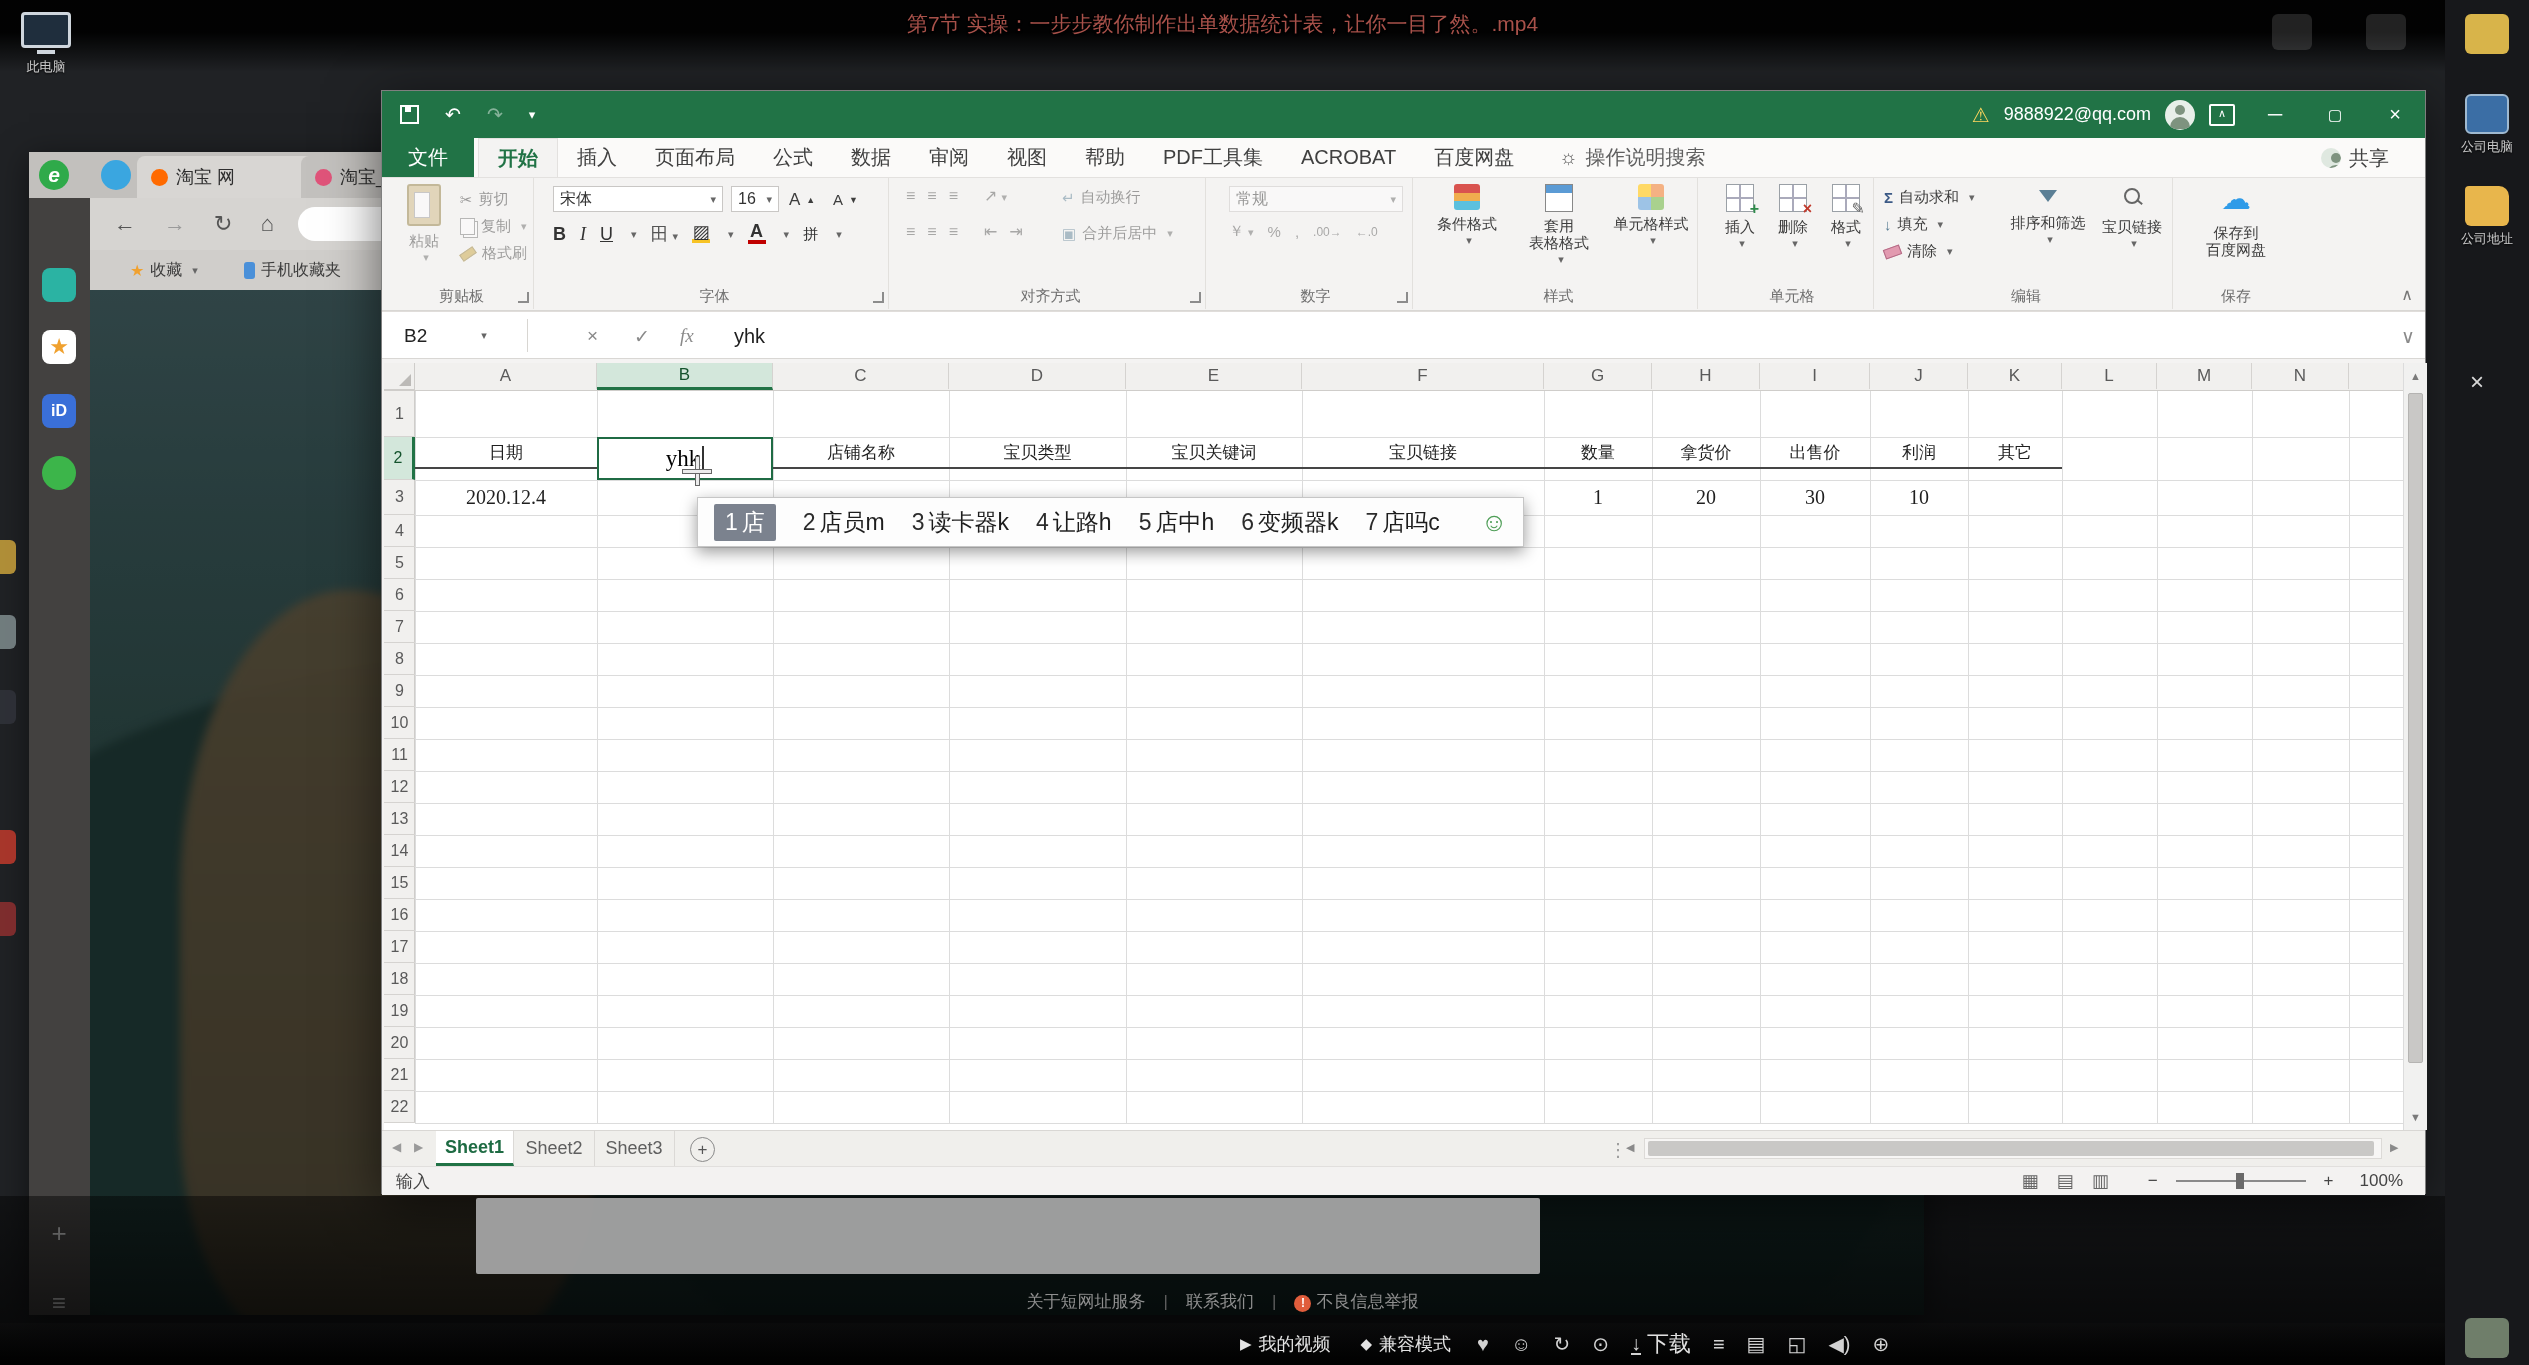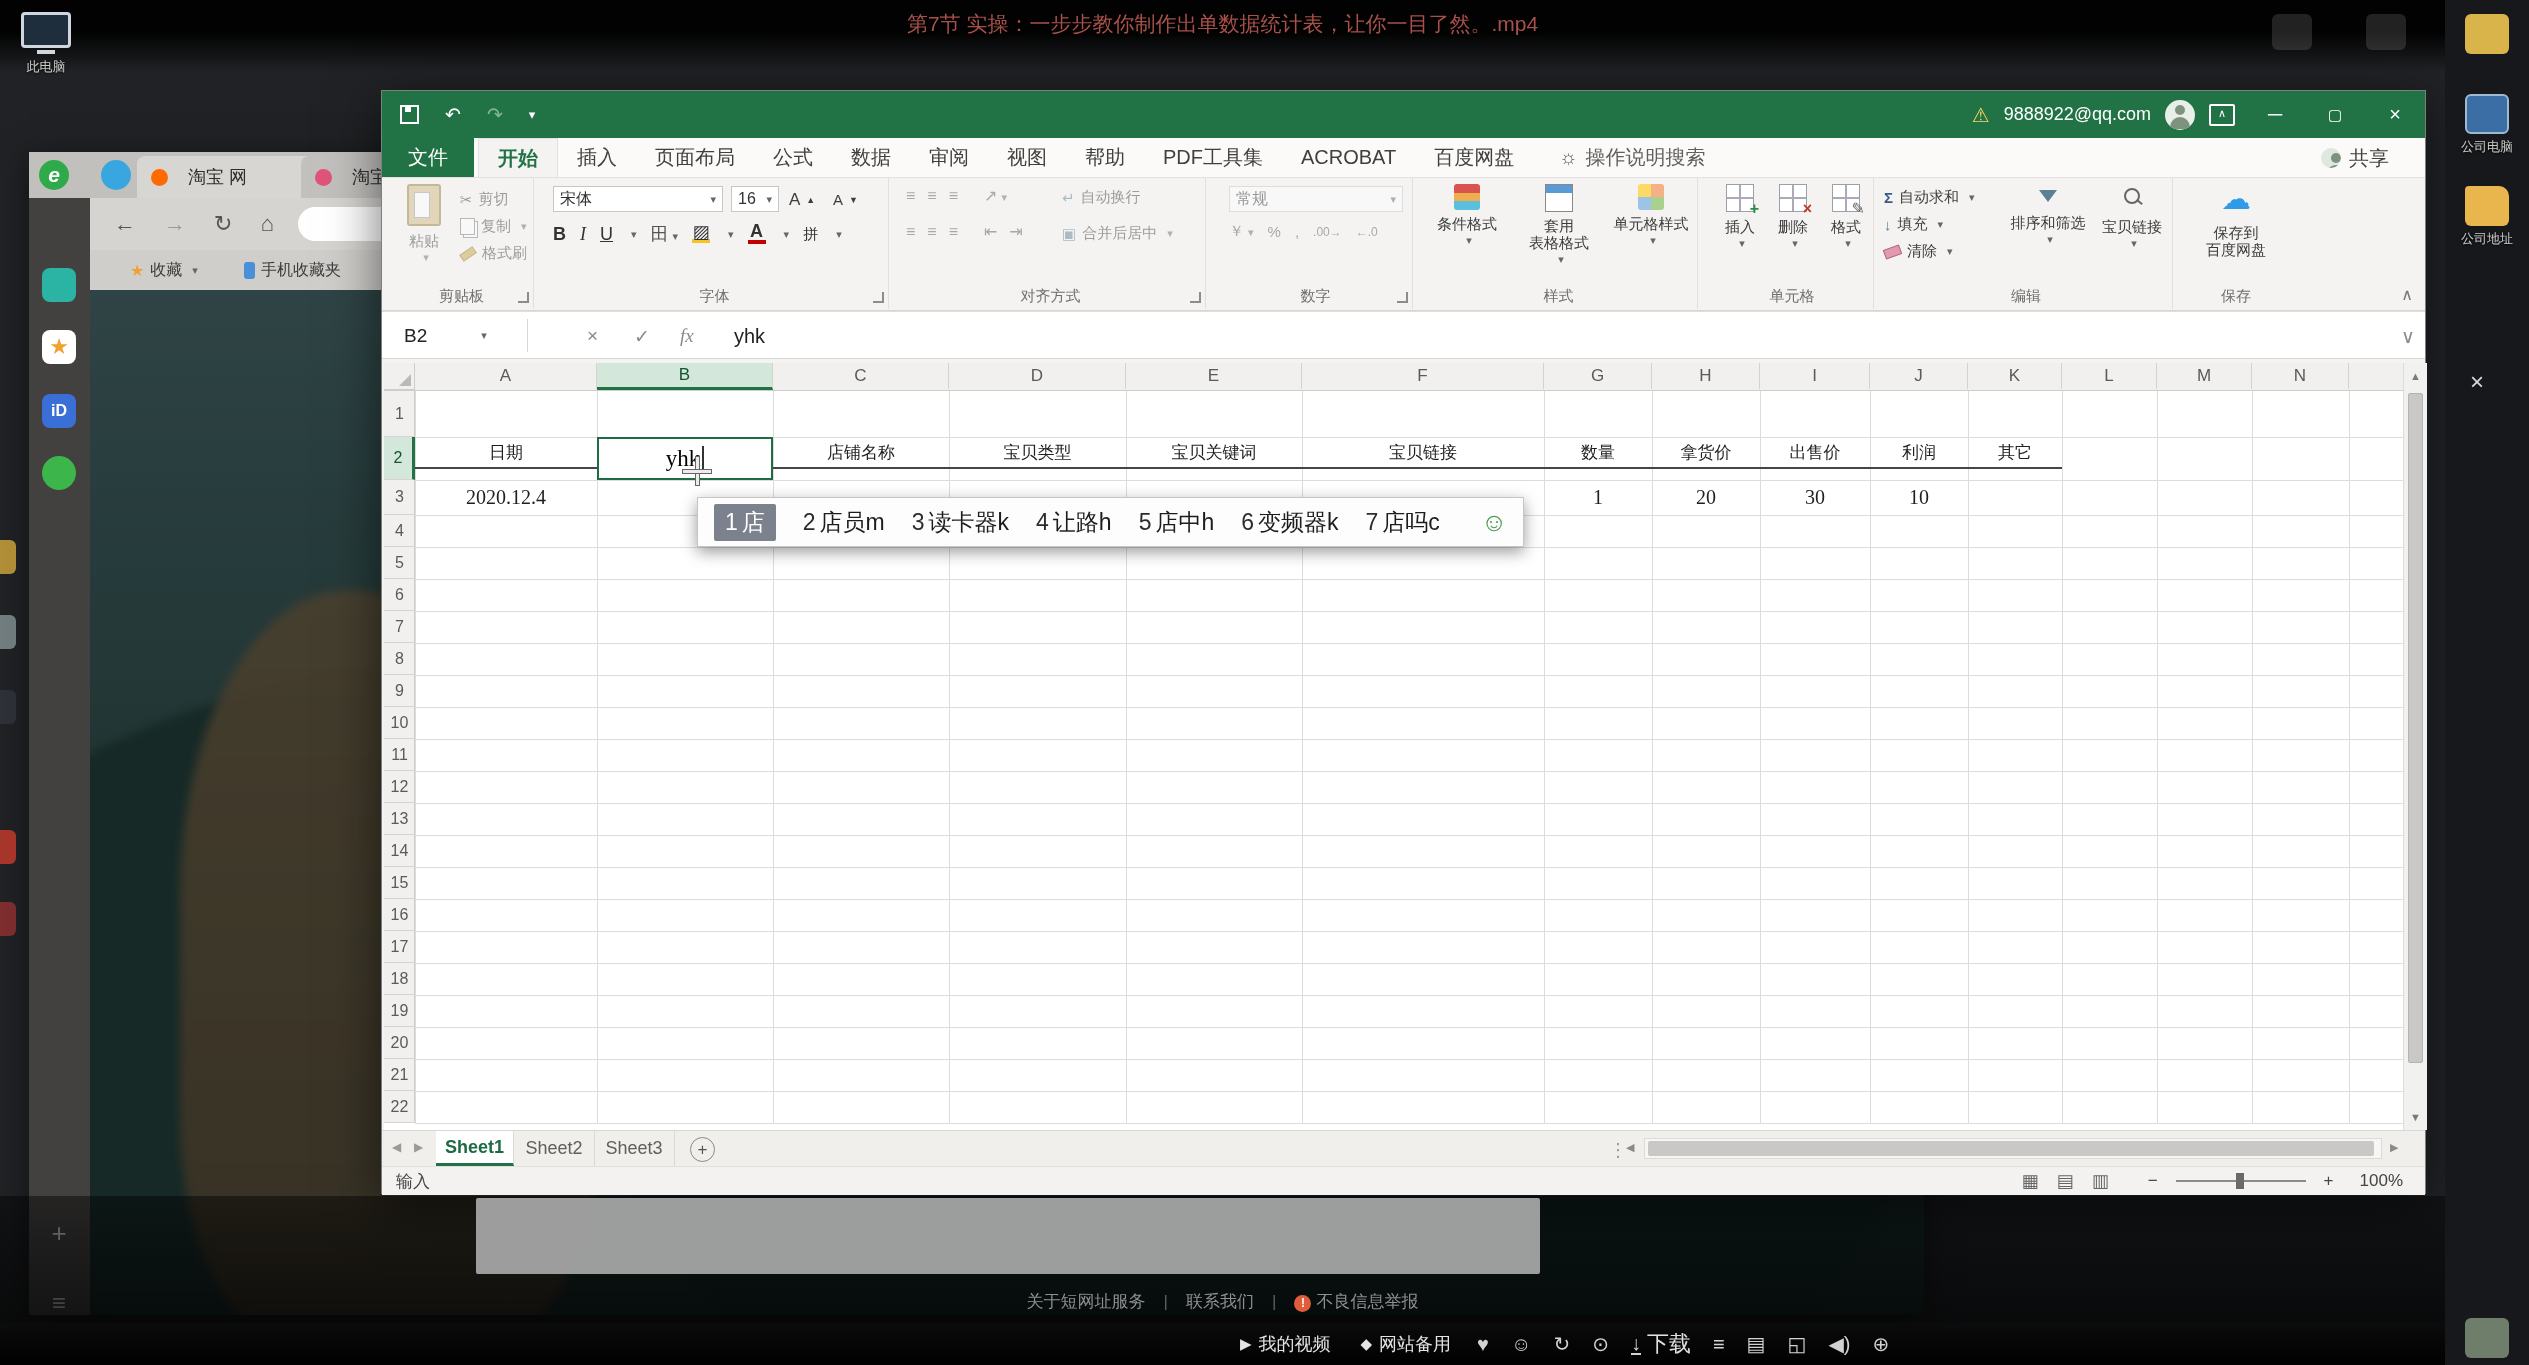--- a/index.html
+++ b/index.html
@@ -20,21 +20,21 @@
   .thispc{left:16px;top:12px;width:60px;z-index:41;text-align:center;}
   .pcmon{width:44px;height:30px;margin:0 auto;background:#1f2e3d;border:3px solid #cfd6dd;border-radius:4px;}
   .pcstand{width:18px;height:4px;margin:2px auto 0;background:#cfd6dd;}
   .faintic{width:40px;height:36px;border-radius:6px;background:rgba(255,255,255,.13);z-index:41;}
 
   
   .bwin{left:29px;top:152px;width:1895px;height:1163px;background:#cac8c5;z-index:1;box-shadow:0 6px 30px rgba(0,0,0,.5);}
   .btabstrip{left:0;top:0;width:100%;height:46px;background:#c2c0bd;}
   .blogo{left:10px;top:8px;width:30px;height:30px;border-radius:50%;background:#2faa4a;color:#fff;font-weight:bold;font-style:italic;font-size:21px;text-align:center;line-height:29px;}
   .bblue{left:72px;top:8px;width:30px;height:30px;border-radius:50%;background:#3aa6e0;}
-  .btab{top:4px;height:42px;border-radius:8px 8px 0 0;display:flex;align-items:center;gap:20px;padding:0 14px;font-size:18px;color:#2e2e2e;}
+  .btab{top:4px;height:42px;border-radius:8px 8px 0 0;display:flex;align-items:center;gap:8px;padding:0 14px;font-size:18px;color:#2e2e2e;}
   .bfav{width:17px;height:17px;border-radius:50%;}
   .bnav{left:61px;top:46px;width:1834px;height:52px;background:#d6d4d1;}
   .bnavic{font-size:22px;color:#555;margin:0 14px;}
   .baddr{width:160px;height:34px;background:#fff;border-radius:17px;margin-left:10px;}
   .bbm{left:61px;top:98px;width:1834px;height:40px;background:#d0cecb;display:flex;align-items:center;font-size:16px;color:#3d3d3d;}
   .bside{left:0;top:46px;width:61px;height:1117px;background:#434140;}
   .bsic{width:34px;height:34px;border-radius:8px;margin-left:13px;position:absolute;}
   .bcontent{left:61px;top:138px;width:1834px;height:1025px;overflow:hidden;
      background:linear-gradient(180deg,#4d6d70 0%,#3f5f60 22%,#33534f 48%,#2a4642 72%,#203a36 100%);}
   .mnt{position:absolute;border-radius:50%;filter:blur(5px);}
@@ -628,21 +628,21 @@
   </div>
 
   <div class="pbar a">
     <div class="pcluster" id="pcontrols">
         <span class="plc">
           <span class="pi">▶</span>
           <span>我的视频</span>
         </span>
         <span class="plc">
           <span class="pi">◆</span>
-          <span>网站备用</span>
+          <span>兼容模式</span>
         </span>
         <span class="pbtn">
           <span>♥</span>
         </span>
         <span class="pbtn">
           <span>☺</span>
         </span>
         <span class="pbtn">
           <span>↻</span>
         </span>

